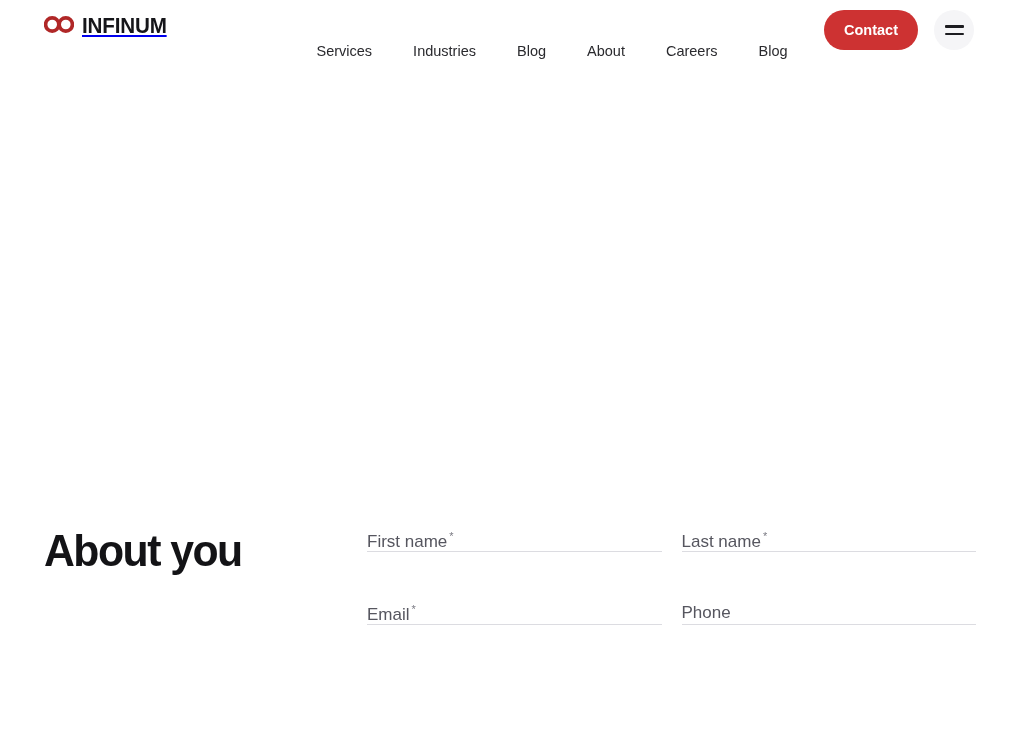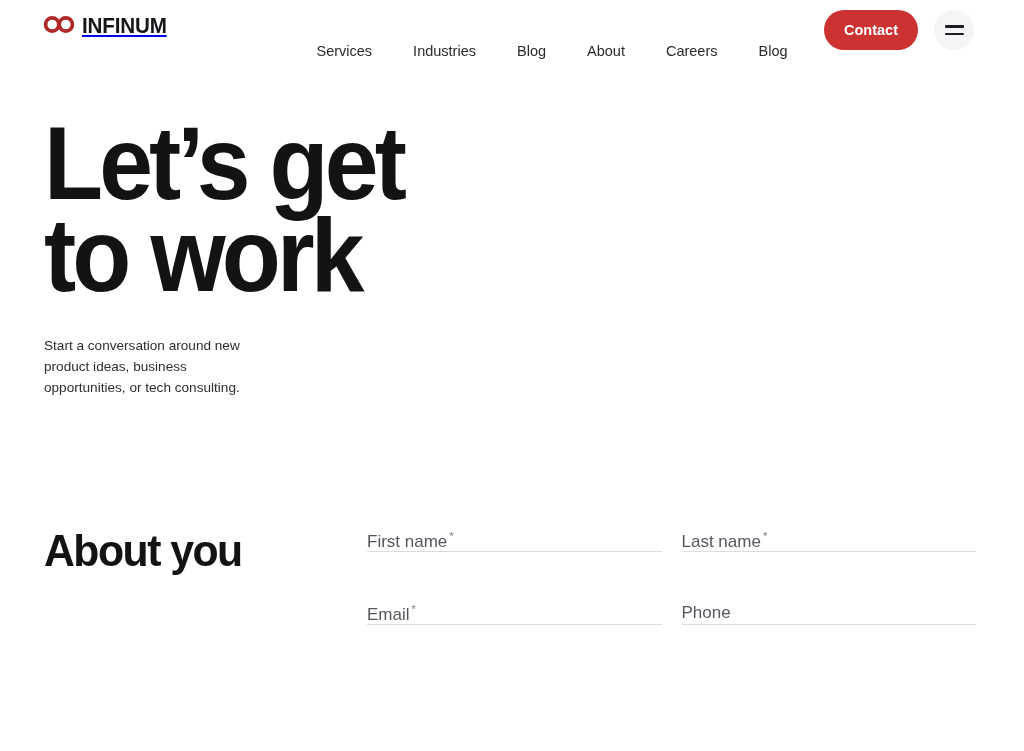--- a/index.html
+++ b/index.html
@@ -262,25 +262,20 @@
 
     <button class="contact-btn">Contact</button>
 
     <button class="menu-btn" aria-label="Menu">
       <span class="menu-bar"></span>
       <span class="menu-bar"></span>
     </button>
 
   </header>
 
-  <section class="hero">
-    <h1 class="hero-title">Let’s get
-to work</h1>
-    <p class="hero-sub">Start a conversation around new product ideas, business opportunities, or tech consulting.</p>
-  </section>
 
   <section class="section">
 
     <h2 class="section-title">About you</h2>
 
     <form class="form">
 
       <div class="form-row">
 
         <div class="field">

